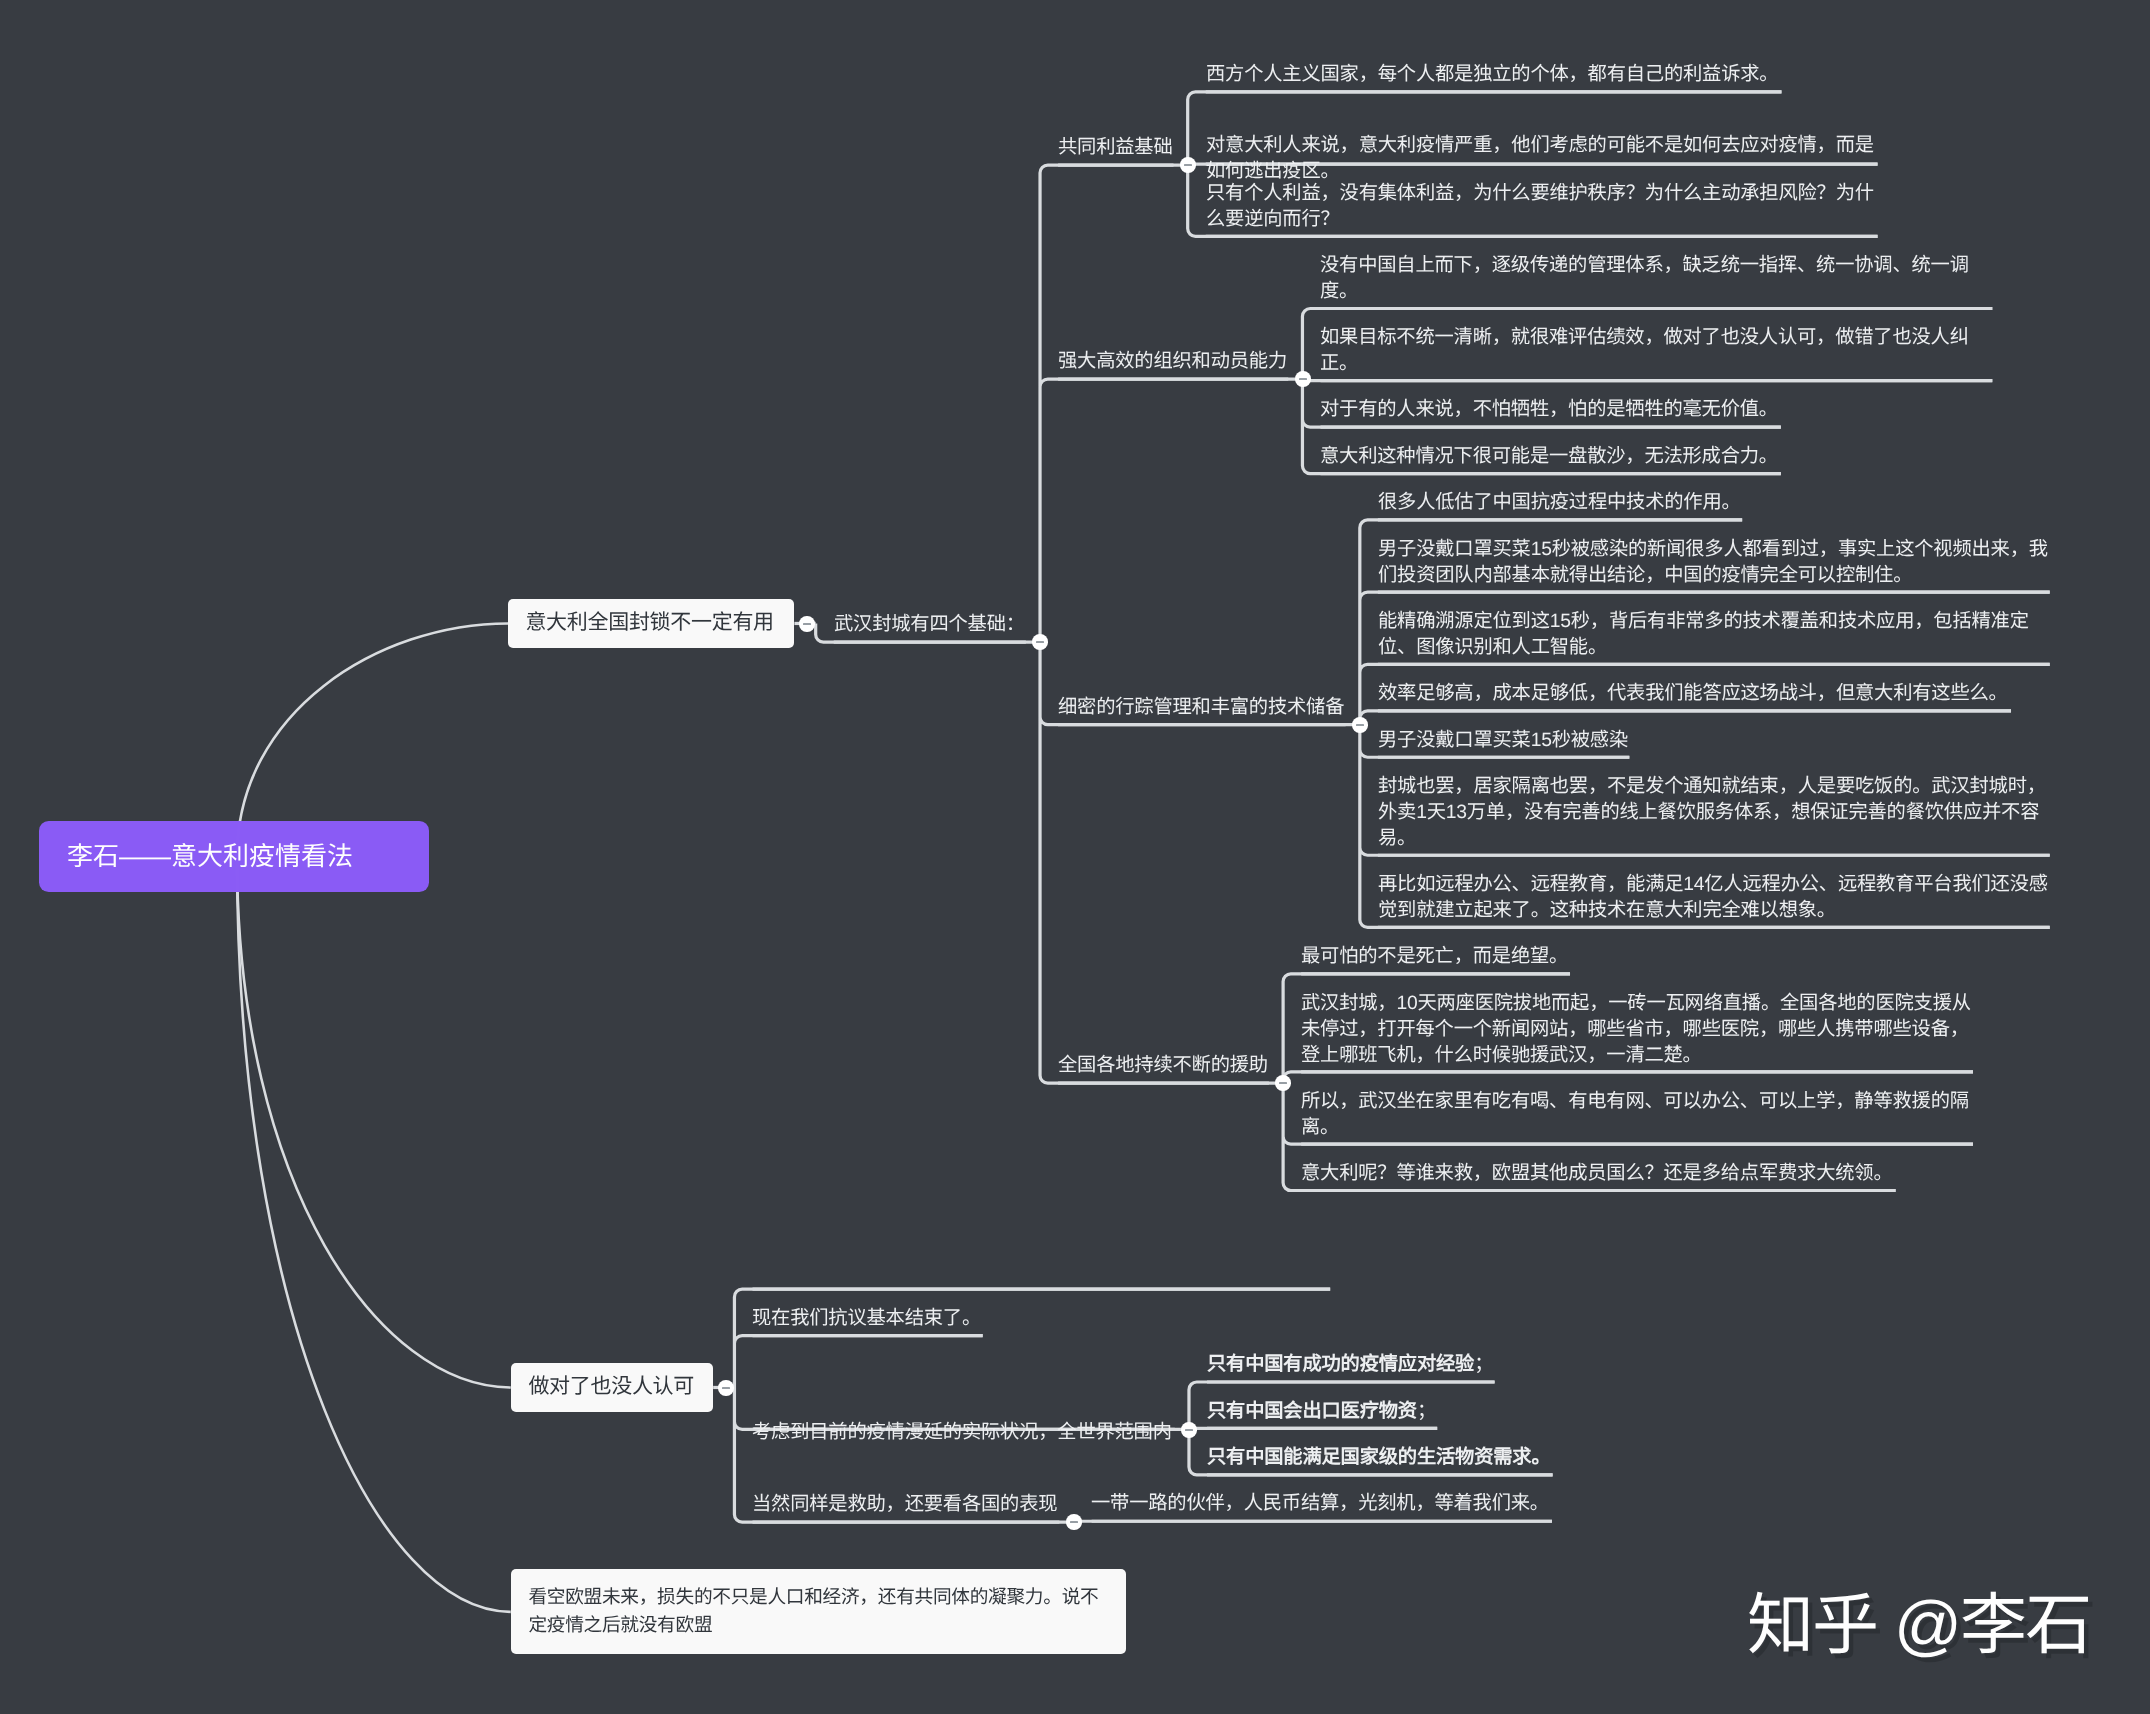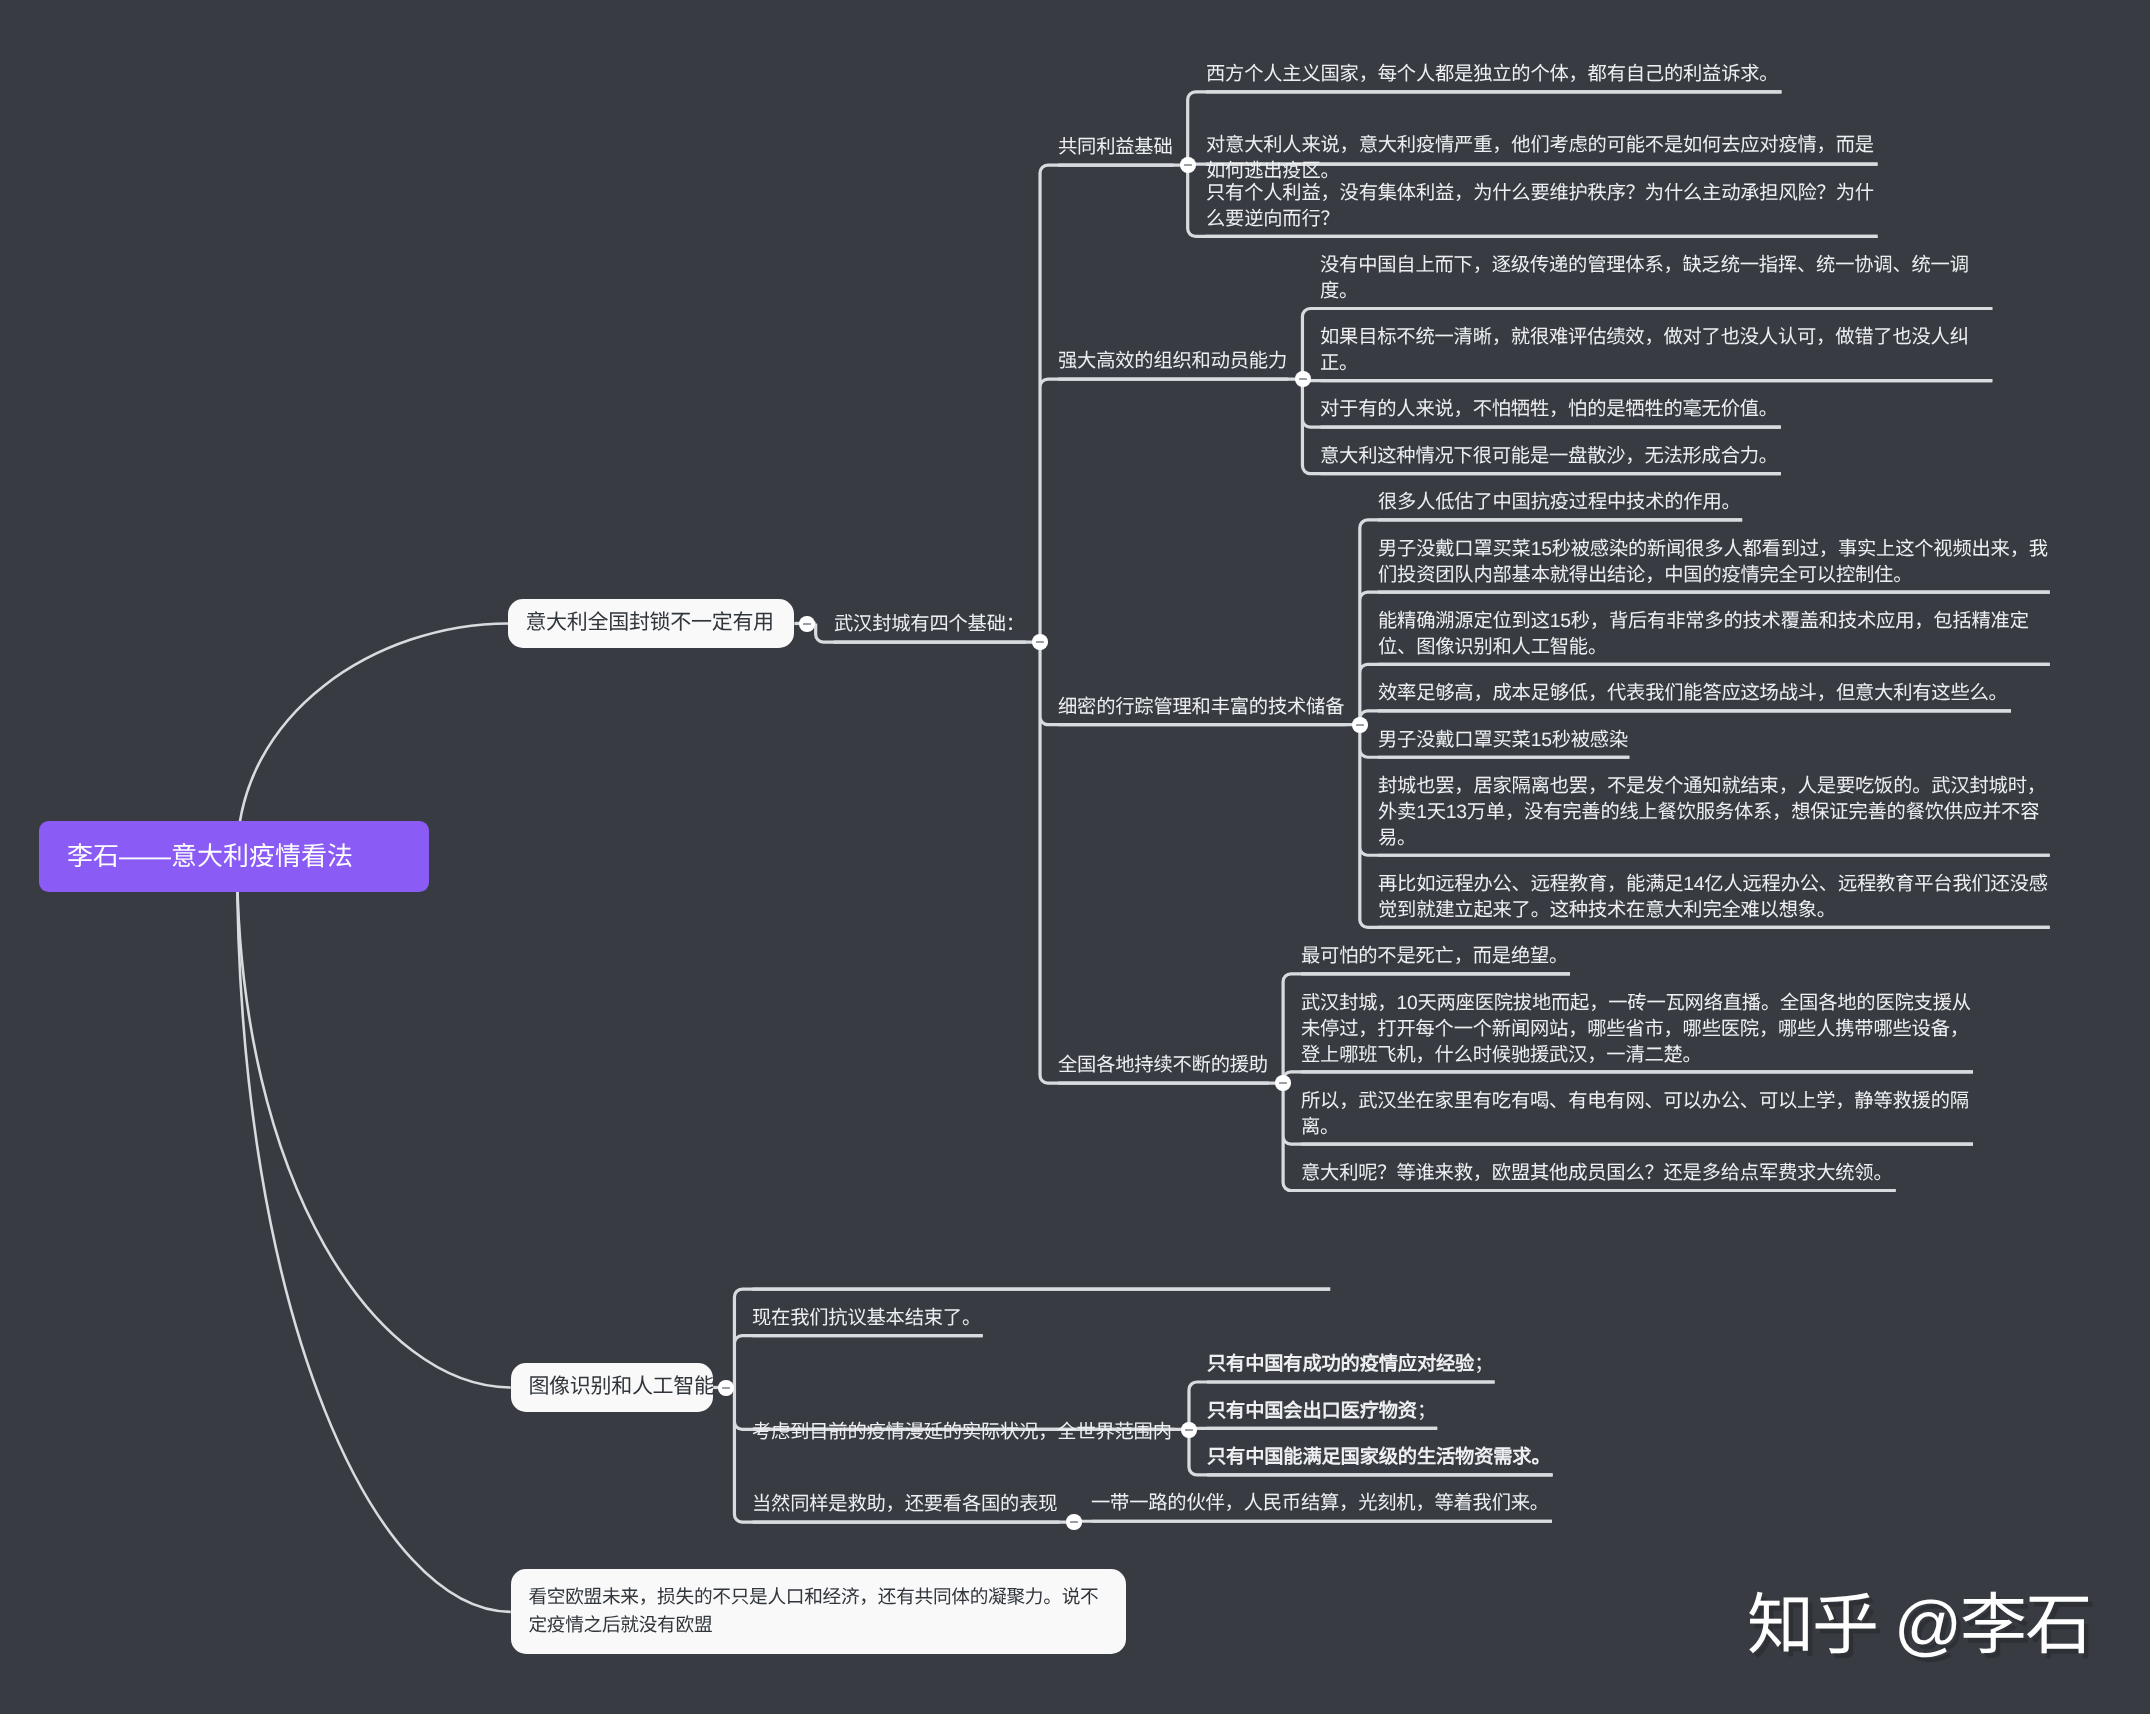--- a/index.html
+++ b/index.html
@@ -8,21 +8,21 @@
   #stage{position:relative;width:2151px;height:1715px;background:#383c42;overflow:hidden;
     font-family:"Liberation Sans",sans-serif;
     -webkit-font-smoothing:antialiased;text-rendering:geometricPrecision;}
   #links{position:absolute;left:0;top:0;}
   .leaf{position:absolute;color:#eef0f2;font-size:19.3px;line-height:26px;letter-spacing:-0.2px;
         box-sizing:border-box;will-change:opacity;opacity:0.999;}
   .leaf b{font-weight:700;}
   .root{position:absolute;background:#8b5cf6;color:#ffffff;border-radius:9.7px;
     font-size:26px;line-height:31px;padding:20px 28px;white-space:nowrap;
     box-sizing:border-box;will-change:opacity;opacity:0.999;}
-  .boxnode{position:absolute;background:#fafafa;color:#31363c;border-radius:15px;
+  .boxnode{position:absolute;background:#fafafa;color:#31363c;border-radius:5px;
     font-size:21px;line-height:28px;padding:10.3px 17.4px;white-space:nowrap;
     letter-spacing:-0.3px;box-sizing:border-box;will-change:opacity;opacity:0.999;}
   .boxnode.wrapbox{white-space:normal;}
   .wm{position:absolute;color:#ffffff;font-size:67px;letter-spacing:-1.9px;
       text-shadow:4.5px 4.5px 0 rgba(0,0,0,0.18);white-space:nowrap;line-height:1;
       will-change:opacity;opacity:0.999;}
   .circ{position:absolute;width:15.5px;height:15.5px;border-radius:50%;background:#ffffff;}
   .circ i{position:absolute;left:3.9px;top:6.8px;width:7.7px;height:1.9px;display:block;
           background:#979ea4;border-radius:0.6px;}
 </style>
@@ -112,21 +112,21 @@
     <div class="leaf" style="left: 1378px; top: 774px; width: 672px; white-space: normal;">封城也罢，居家隔离也罢，不是发个通知就结束，人是要吃饭的。武汉封城时，外卖1天13万单，没有完善的线上餐饮服务体系，想保证完善的餐饮供应并不容易。</div>
     <div class="leaf" style="left: 1378px; top: 872px; width: 672px; white-space: normal;">再比如远程办公、远程教育，能满足14亿人远程办公、远程教育平台我们还没感觉到就建立起来了。这种技术在意大利完全难以想象。</div>
     <div class="leaf" style="left: 1058px; top: 1053px; width: 211px; white-space: pre;">全国各地持续不断的援助</div>
     <div class="circ" style="left: 1275px; top: 1075px;">
       <i></i>
     </div>
     <div class="leaf" style="left: 1301px; top: 944px; width: 269px; white-space: pre;">最可怕的不是死亡，而是绝望。</div>
     <div class="leaf" style="left: 1301px; top: 991px; width: 672px; white-space: normal;">武汉封城，10天两座医院拔地而起，一砖一瓦网络直播。全国各地的医院支援从未停过，打开每个一个新闻网站，哪些省市，哪些医院，哪些人携带哪些设备，登上哪班飞机，什么时候驰援武汉，一清二楚。</div>
     <div class="leaf" style="left: 1301px; top: 1089px; width: 672px; white-space: normal;">所以，武汉坐在家里有吃有喝、有电有网、可以办公、可以上学，静等救援的隔离。</div>
     <div class="leaf" style="left: 1301px; top: 1161px; width: 594px; white-space: pre;">意大利呢？等谁来救，欧盟其他成员国么？还是多给点军费求大统领。</div>
-    <div class="boxnode" style="left: 511px; top: 1363px; width: 202px; height: 49px;">图像识别和人工智能</div>
+    <div class="boxnode" style="left: 511px; top: 1363px; width: 202px; height: 49px;">做对了也没人认可</div>
     <div class="circ" style="left: 718px; top: 1380px;">
       <i></i>
     </div>
     <div class="leaf" style="left: 752px; top: 1306px; width: 230px; white-space: pre;">现在我们抗议基本结束了。</div>
     <div class="leaf" style="left: 752px; top: 1400px; width: 422px; white-space: pre; margin-top: 20px;">考虑到目前的疫情漫延的实际状况，全世界范围内</div>
     <div class="circ" style="left: 1181px; top: 1422px;">
       <i></i>
     </div>
     <div class="leaf" style="left: 1207px; top: 1352px; width: 288px; white-space: pre;"><b>只有中国有成功的疫情应对经验</b><span>；</span></div>
     <div class="leaf" style="left: 1207px; top: 1399px; width: 230px; white-space: pre;"><b>只有中国会出口医疗物资</b><span>；</span></div>

